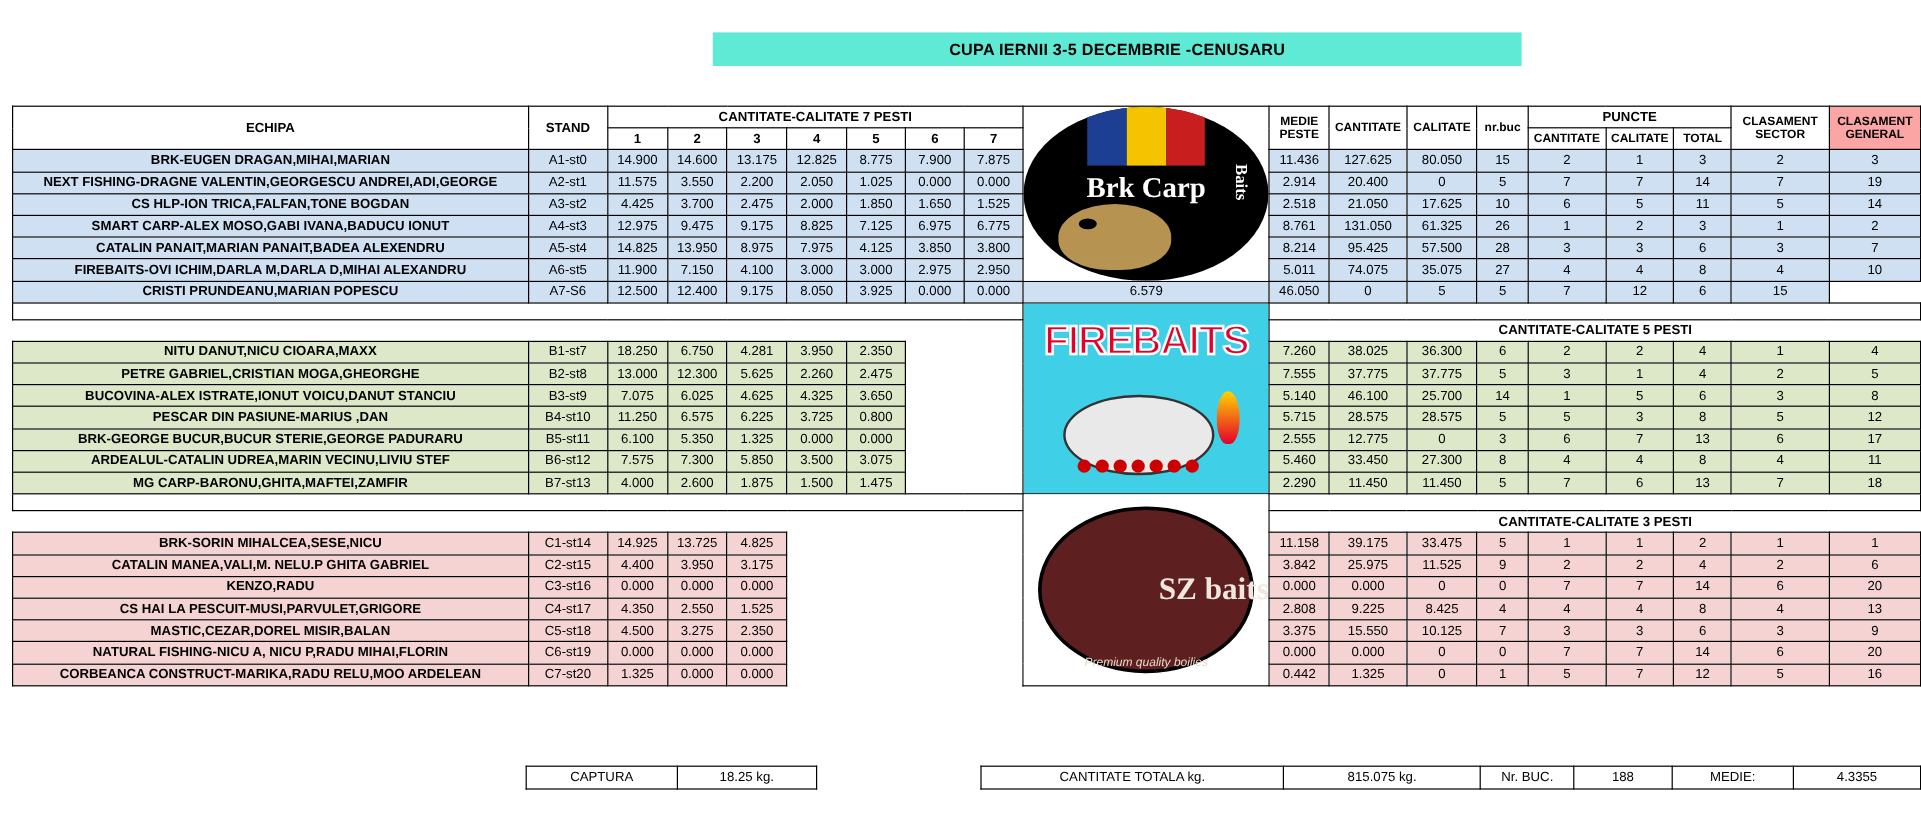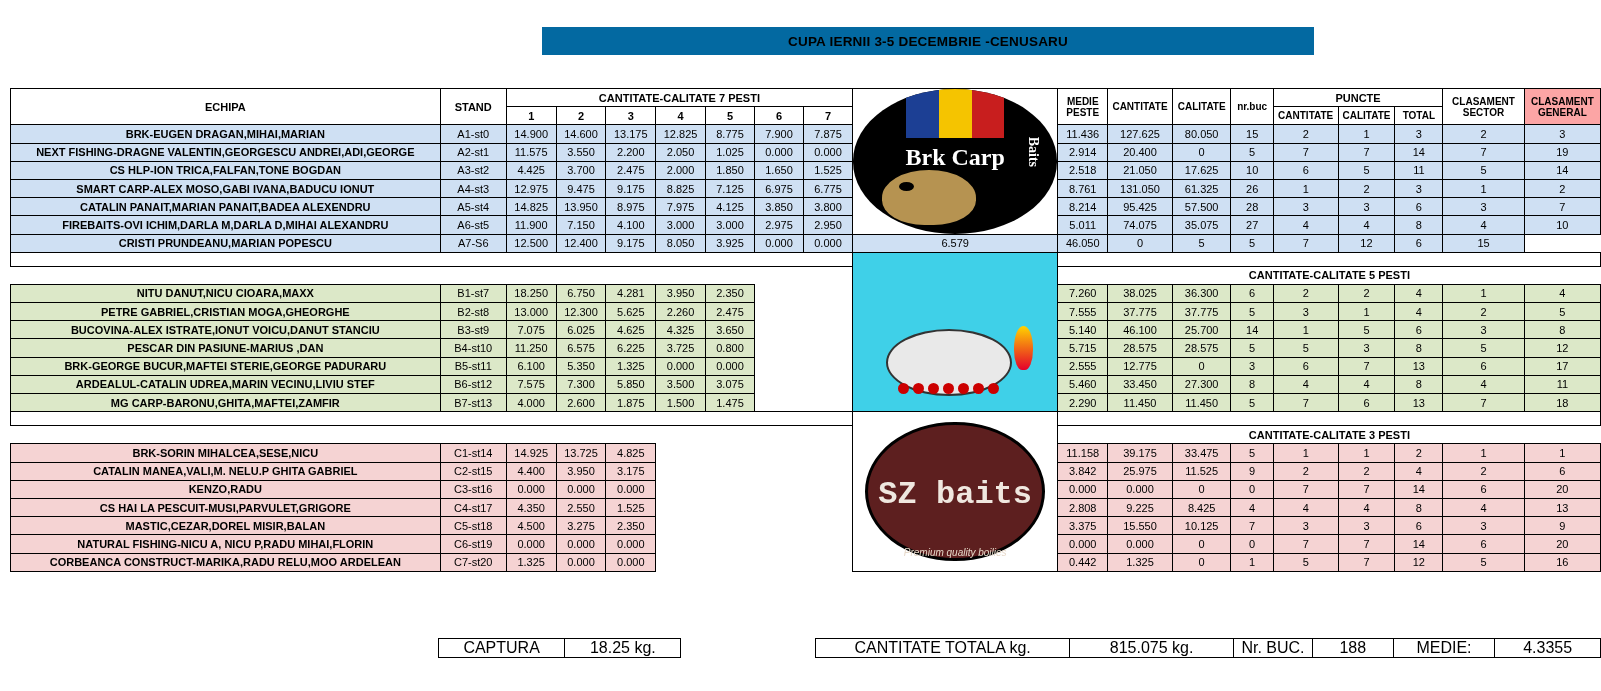--- a/index.html
+++ b/index.html
@@ -1,21 +1,21 @@
 <!DOCTYPE html>
 <html><head>
 <meta charset="utf-8">
 <style>
   html,body{margin:0;padding:0;background:#ffffff;}
   body{font-family:"Liberation Sans", sans-serif;}
   #page{position:relative;width:1601px;height:691px;background:#fff;overflow:hidden;}
 
   .title-bar{
-    position:absolute;left:542px;top:27px;width:772px;height:28px;
-    background:#0369a1;display:flex;align-items:center;justify-content:center;
+    position:absolute;left:594px;top:27px;width:674px;height:28px;
+    background:#5eead4;display:flex;align-items:center;justify-content:center;
   }
   .title-bar span{font-size:13.5px;font-weight:bold;color:#000;letter-spacing:.2px;}
 
   table.grid{border-collapse:collapse;position:absolute;table-layout:fixed;}
   table.grid td, table.grid th{
     border:1px solid #000;font-size:11px;color:#000;padding:0;
     text-align:center;vertical-align:middle;height:17px;overflow:hidden;white-space:nowrap;
   }
 
   
@@ -53,26 +53,26 @@
   .fire-logo{position:absolute;inset:0;background:#3fd0e8;overflow:hidden;}
   .fire-word{position:absolute;left:4%;top:8%;width:92%;text-align:center;font-size:34px;font-weight:bold;color:#e4002b;-webkit-text-stroke:2px #fff;font-family:"Liberation Sans",sans-serif;letter-spacing:-1px;}
   .fire-fish{position:absolute;left:16%;top:48%;width:60%;height:40%;background:#e9e9e9;border:2px solid #333;border-radius:50% 50% 50% 50%;}
   .fire-flame{position:absolute;right:12%;top:46%;width:9%;height:28%;background:linear-gradient(#ffd400,#e4002b);border-radius:50% 50% 45% 45%;}
   .fire-dots{position:absolute;left:22%;bottom:4%;width:56%;height:14%;}
   .fire-dots i{position:absolute;width:11px;height:11px;border-radius:50%;background:#c00;top:0;}
 
   
   .sz-logo{position:absolute;inset:0;background:#fff;}
   .sz-oval{position:absolute;left:6%;top:6%;right:6%;bottom:6%;border-radius:50%;background:#5d1f1f;border:3px solid #000;}
-  .sz-text{position:absolute;left:0;right:0;top:40%;text-align:center;color:#efe7df;font-size:32px;font-weight:bold;font-family:Liberation Mono, monospace;}
+  .sz-text{position:absolute;left:0;right:0;top:40%;text-align:right;color:#efe7df;font-size:26px;font-weight:bold;font-family:Liberation Serif, serif;}
   .sz-sub{position:absolute;left:0;right:0;top:66%;text-align:center;color:#e6d8c8;font-size:10px;font-style:italic;margin-top:30px;}
 
   
   #bottomtable{left:438px;top:638px;}
-  #bottomtable td{height:18px;font-size:16px;}
+  #bottomtable td{height:18px;font-size:11px;}
   .bleft{text-align:left;padding-left:4px;}
   .bright{text-align:right;padding-right:4px;}
 </style>
 </head>
 <body>
 
 <div id="page">
 
   <div class="title-bar">
     <span>CUPA IERNII  3-5 DECEMBRIE -CENUSARU</span>
@@ -277,20 +277,21 @@
           <td class="blue">7</td>
           <td class="blue">12</td>
           <td class="blue">6</td>
           <td class="blue">15</td>
         </tr>
         <tr>
           <td class="white" colspan="9" style="height:13px"></td>
           <td class="logo-cell" rowspan="9">
             <div class="logo-wrap">
               <div class="fire-logo">
+                <div class="fire-word">FIREBAITS</div>
                 <div class="fire-fish"></div>
                 <div class="fire-flame"></div>
                 <div class="fire-dots">
                   <i style="left:0px"></i>
                   <i style="left:15px"></i>
                   <i style="left:30px"></i>
                   <i style="left:45px"></i>
                   <i style="left:60px"></i>
                   <i style="left:75px"></i>
                   <i style="left:90px"></i>
@@ -374,21 +375,21 @@
           <td class="green">28.575</td>
           <td class="green">28.575</td>
           <td class="green">5</td>
           <td class="green">5</td>
           <td class="green">3</td>
           <td class="green">8</td>
           <td class="green">5</td>
           <td class="green">12</td>
         </tr>
         <tr>
-          <td class="green team-cell">BRK-GEORGE BUCUR,MAFTEI STERIE,GEORGE PADURARU</td>
+          <td class="green team-cell">BRK-GEORGE BUCUR,BUCUR STERIE,GEORGE PADURARU</td>
           <td class="green">B5-st11</td>
           <td class="green">6.100</td>
           <td class="green">5.350</td>
           <td class="green">1.325</td>
           <td class="green">0.000</td>
           <td class="green">0.000</td>
           <td class="white" colspan="2" style="border:none"></td>
           <td class="green">2.555</td>
           <td class="green">12.775</td>
           <td class="green">0</td>

